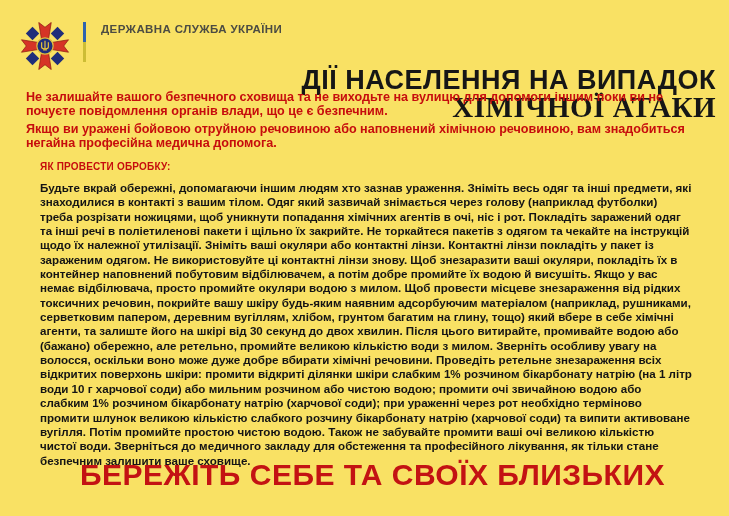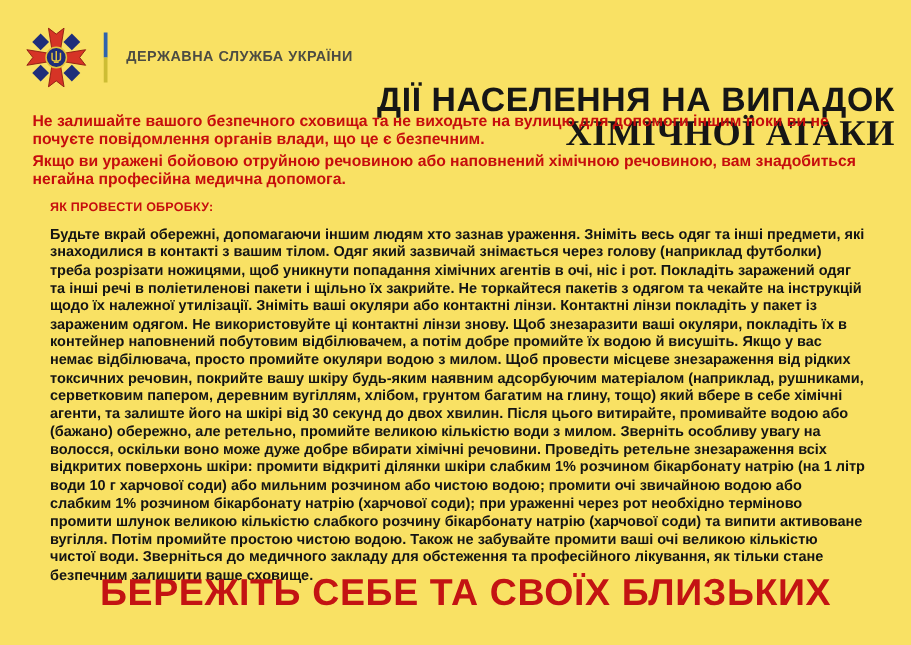--- a/index.html
+++ b/index.html
@@ -5,21 +5,21 @@
   html,body{margin:0;padding:0;background:#888;}
   .poster{
     position:relative;
     width:729px;height:516px;
     margin:0 auto;
     background:#f9e164;
     font-family:"Liberation Sans", sans-serif;
     overflow:hidden;
   }
   
-  .logo-block{position:absolute;left:20px;top:22px;display:flex;align-items:center;}
+  .logo-block{position:absolute;left:20px;top:22px;display:flex;align-items:flex-start;}
   .emblem{width:50px;height:48px;display:block;}
   .flag-sep{width:3px;height:40px;margin-left:13px;display:flex;flex-direction:column;}
   .flag-sep .b{flex:1;background:#2f63ad;}
   .flag-sep .y{flex:1;background:#cdbd35;}
   .agency{margin-left:15px;color:#4c4c43;font-weight:bold;font-size:11.5px;line-height:14px;letter-spacing:.4px;}
   
   .title-block{position:absolute;right:13px;top:21px;text-align:right;color:#161616;font-weight:bold;}
   .title-line1{font-size:27px;line-height:24px;letter-spacing:.5px;margin-top:47px;}
   .title-line2{font-size:29px;line-height:30px;letter-spacing:.5px;font-family:Liberation Serif, serif;}
   

